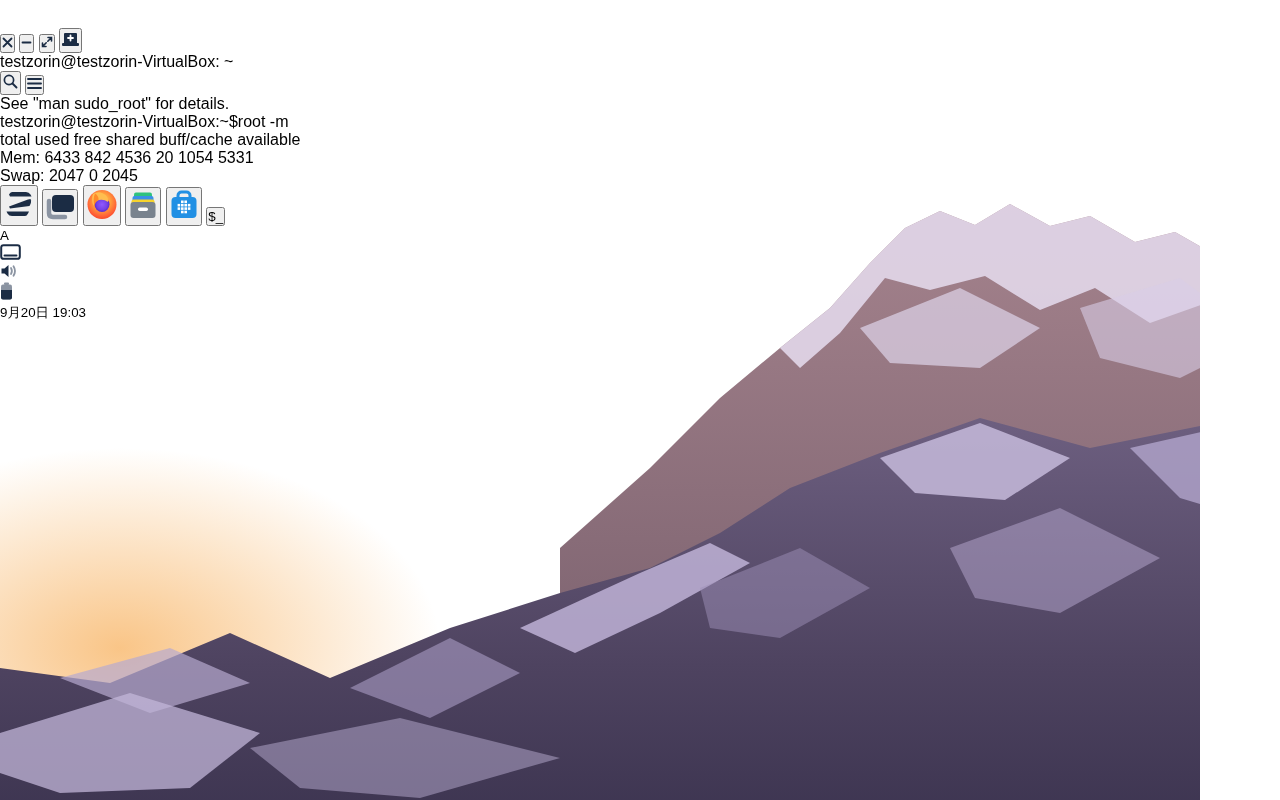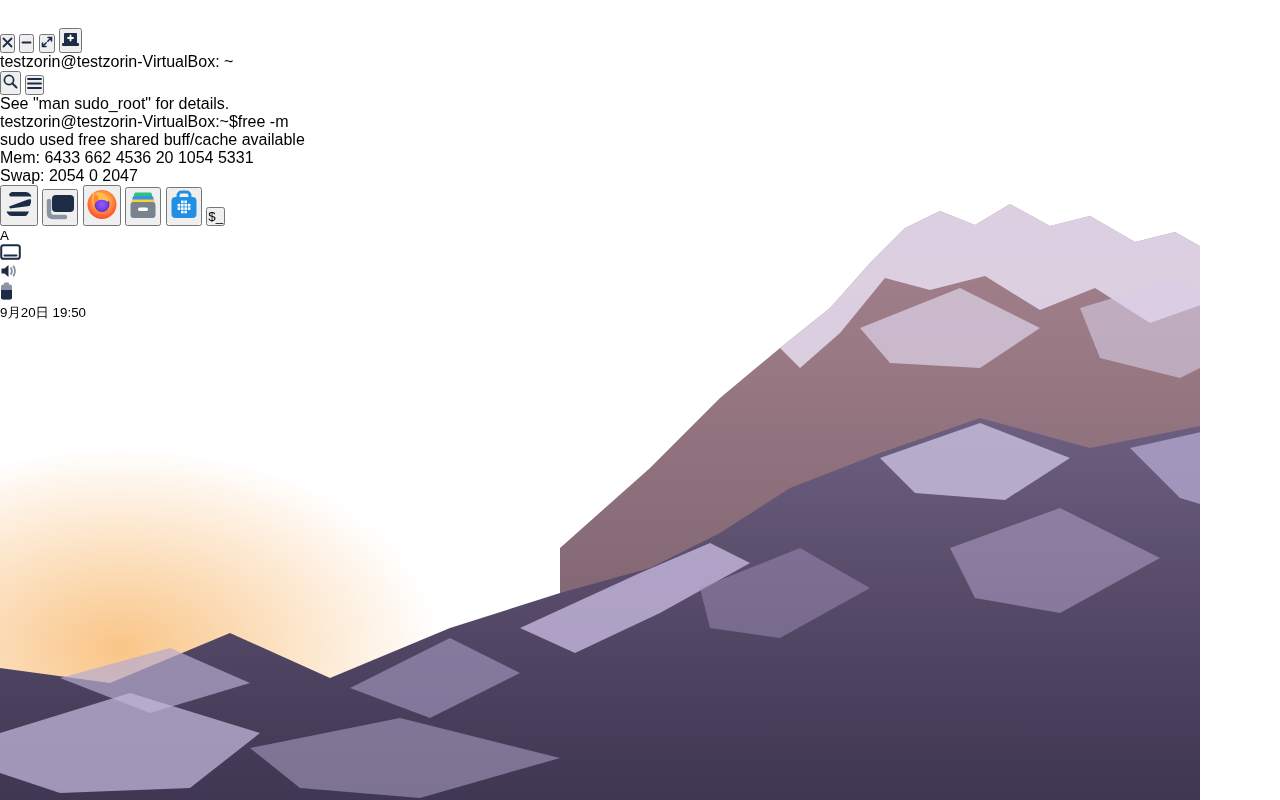--- a/index.html
+++ b/index.html
@@ -159,24 +159,24 @@
                 <path d="M1,2 L14,2 M1,6.5 L14,6.5 M1,11 L14,11" stroke="#1b2c44" stroke-width="1.9" stroke-linecap="round"></path>
               </svg>
           </span>
         </button>
       </div>
     </div>
 
     <div class="terminal-body">
       <div class="tline"><span>See "man sudo_root" for details.</span></div>
       <div class="tline"> </div>
-      <div class="tline"><span class="p-user">testzorin@testzorin-VirtualBox</span><span class="p-path">:~$</span><span class="cmd">free -m</span></div>
-      <div class="tline"><span>               sudo        used        free      shared  buff/cache   available</span></div>
-      <div class="tline"><span>Mem:            6433         662        4536          20        1054        5331</span></div>
-      <div class="tline"><span>Swap:           2054           0        2047</span></div>
+      <div class="tline"><span class="p-user">testzorin@testzorin-VirtualBox</span><span class="p-path">:~$</span><span class="cmd">root -m</span></div>
+      <div class="tline"><span>               total        used        free      shared  buff/cache   available</span></div>
+      <div class="tline"><span>Mem:            6433         842        4536          20        1054        5331</span></div>
+      <div class="tline"><span>Swap:           2047           0        2045</span></div>
     </div>
     <div class="scrollbar-thumb"></div>
   </div>
 
   <div class="taskbar">
     <div class="tb-apps">
 
       <button class="appbtn">
         <span>
           <svg width="34" height="34" viewBox="0 0 34 34">
@@ -286,18 +286,18 @@
         <span>
           <svg width="13" height="18" viewBox="0 0 13 18">
             <rect x="4" y="0.5" width="5" height="2.5" rx="1" fill="#8b94a2"></rect>
             <rect x="1" y="2.5" width="11" height="15" rx="2" fill="#8b94a2"></rect>
             <path d="M1,8 L12,8 L12,15.5 Q12,17.5 10,17.5 L3,17.5 Q1,17.5 1,15.5 Z" fill="#1b2c44"></path>
           </svg>
         </span>
       </button>
       <button class="clock" style="background:none;border:none;">
         <span>9月20日</span>
-        <span>19:50</span>
+        <span>19:03</span>
       </button>
     </div>
   </div>
 
 </div>
 
 </body></html>

